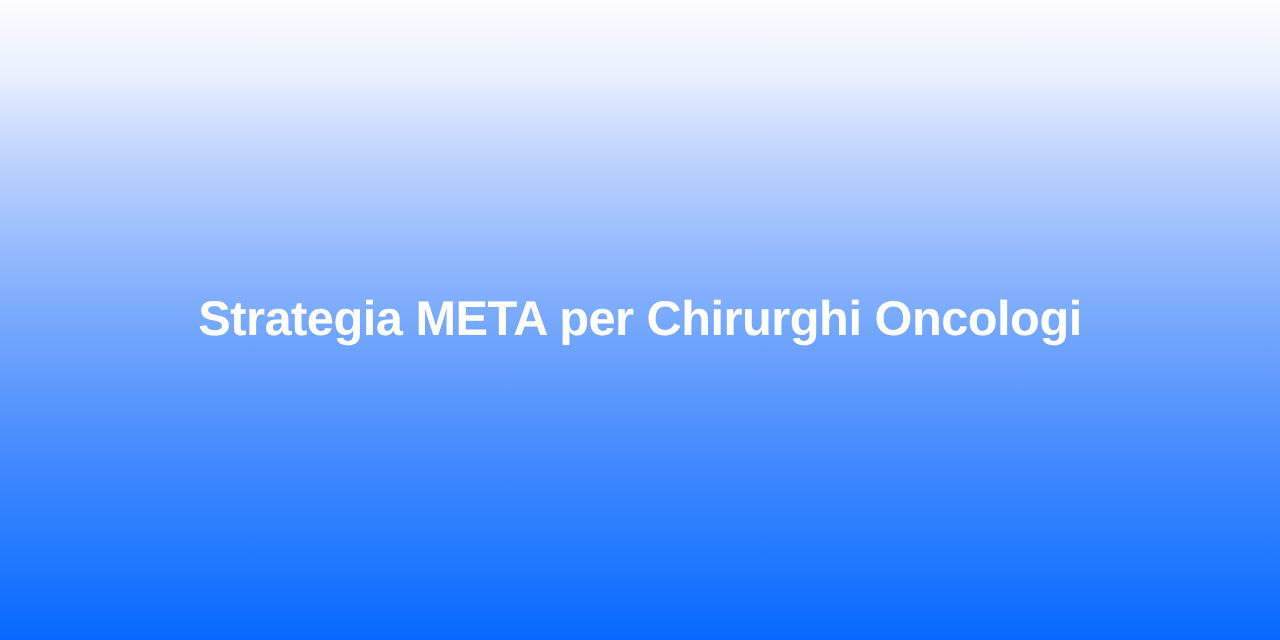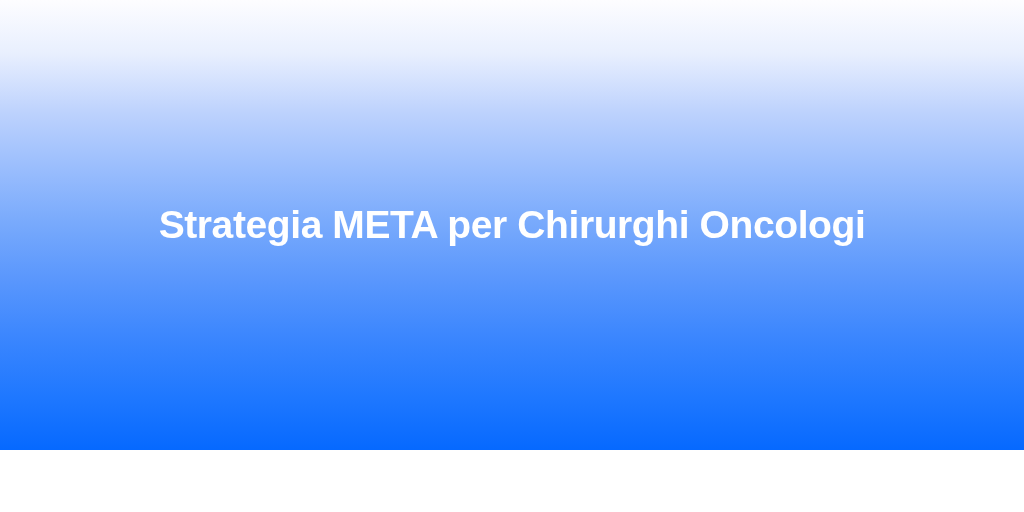--- a/index.html
+++ b/index.html
@@ -11,21 +11,21 @@
   body {
     width: 1024px;
     height: 512px;
     overflow: hidden;
     font-family: "Liberation Sans", "DejaVu Sans", sans-serif;
   }
 
   #slide {
     position: relative;
     width: 1024px;
-    height: 450px;
+    height: 512px;
     display: flex;
     align-items: center;
     justify-content: flex-start;
     box-sizing: border-box;
   }
 
   
   #gradient-backdrop {
     position: absolute;
     top: 0;

